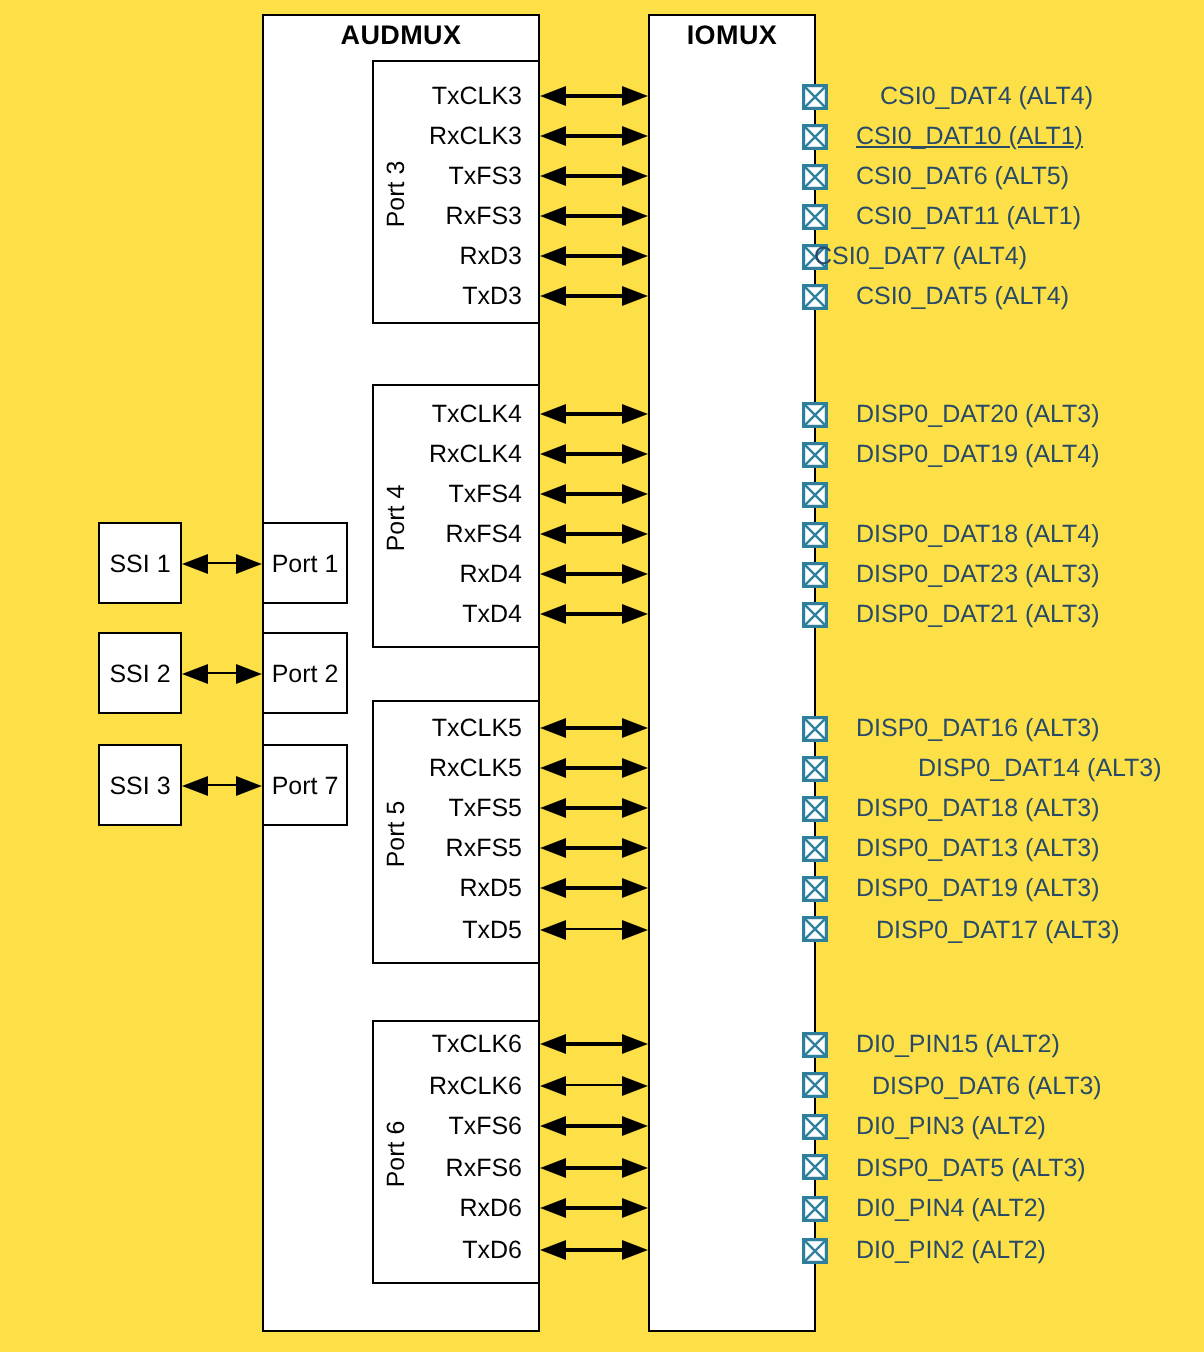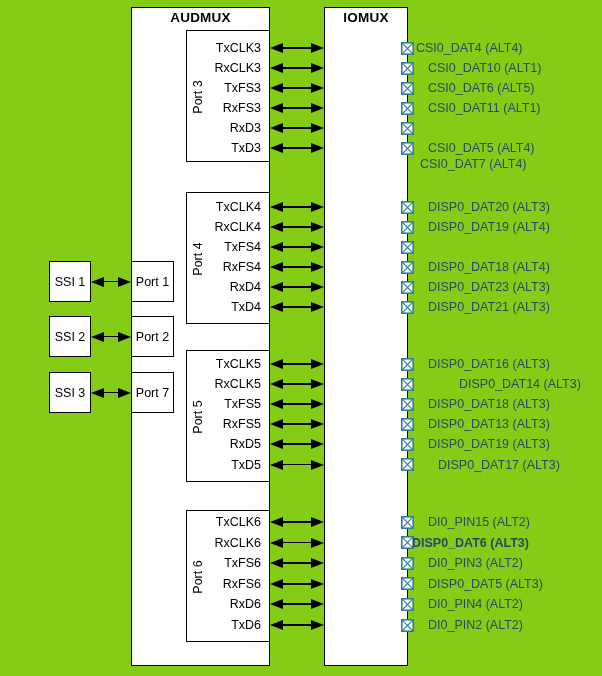--- a/index.html
+++ b/index.html
@@ -1,17 +1,17 @@
 <!DOCTYPE html>
 <html style="--padlabel: #274a68;"><head>
 <meta charset="utf-8">
 <style>
   html,body{margin:0;padding:0;background:#ffffff;}
   body{font-family:"Liberation Sans", sans-serif;}
-  #stage{position:relative;width:602px;height:676px;background:#84cc16;overflow:hidden;}
+  #stage{position:relative;width:602px;height:676px;background:#fde047;overflow:hidden;}
 
   .bigbox{position:absolute;border:1.6px solid #000;background:#fff;box-sizing:border-box;}
   .box-title{text-align:center;font-weight:bold;font-size:13.5px;color:#000;padding-top:2px;letter-spacing:0.2px;}
 
   .port-box{position:absolute;border:1.5px solid #000;background:#fff;box-sizing:border-box;}
   .port-name{position:absolute;font-size:12.5px;color:#000;white-space:nowrap;
              transform:translate(-50%,-50%) rotate(-90deg);}
 
   .signal-label{position:absolute;font-size:12.5px;color:#000;text-align:right;
                 white-space:nowrap;line-height:16px;}
@@ -48,30 +48,30 @@
       <div class="port-name" style="left: 11px; top: 66px;">Port 3</div>
     </div>
     <div class="signal-label" style="left: 190px; top: 40px; width: 71px; height: 16px; position: absolute;">TxCLK3</div>
     <div class="arrow" style="left: 270px; top: 43px; width: 54px; height: 10px; position: absolute;">
       <span class="shaft"></span>
     </div>
     <div class="pad" style="left: 401px; top: 41.5px; width: 13px; height: 13px; position: absolute;"><svg width="13" height="13" viewBox="0 0 13 13">
         <rect x="0.8" y="0.8" width="11.4" height="11.4" fill="#ffffff" stroke="#2d7f9d" stroke-width="1.6"></rect>
         <path d="M1.2 1.2 L11.8 11.8 M11.8 1.2 L1.2 11.8" stroke="#2d7f9d" stroke-width="1.2" fill="none"></path>
       </svg></div>
-    <div class="pad-label" style="left: 416px; top: 40px; position: absolute; text-align: right;">CSI0_DAT4 (ALT4)</div>
+    <div class="pad-label" style="left: 440px; top: 40px; position: absolute; text-align: right;">CSI0_DAT4 (ALT4)</div>
     <div class="signal-label" style="left: 190px; top: 60px; width: 71px; height: 16px; position: absolute;">RxCLK3</div>
     <div class="arrow" style="left: 270px; top: 63px; width: 54px; height: 10px; position: absolute;">
       <span class="shaft"></span>
     </div>
     <div class="pad" style="left: 401px; top: 61.5px; width: 13px; height: 13px; position: absolute;"><svg width="13" height="13" viewBox="0 0 13 13">
         <rect x="0.8" y="0.8" width="11.4" height="11.4" fill="#ffffff" stroke="#2d7f9d" stroke-width="1.6"></rect>
         <path d="M1.2 1.2 L11.8 11.8 M11.8 1.2 L1.2 11.8" stroke="#2d7f9d" stroke-width="1.2" fill="none"></path>
       </svg></div>
-    <div class="pad-label" style="left: 428px; top: 60px; position: absolute;">CSI0_DAT10 (ALT1)</div>
+    <div class="pad-label" style="left: 428px; top: 60px; position: absolute; text-decoration: underline;">CSI0_DAT10 (ALT1)</div>
     <div class="signal-label" style="left: 190px; top: 80px; width: 71px; height: 16px; position: absolute;">TxFS3</div>
     <div class="arrow" style="left: 270px; top: 83px; width: 54px; height: 10px; position: absolute;">
       <span class="shaft"></span>
     </div>
     <div class="pad" style="left: 401px; top: 81.5px; width: 13px; height: 13px; position: absolute;"><svg width="13" height="13" viewBox="0 0 13 13">
         <rect x="0.8" y="0.8" width="11.4" height="11.4" fill="#ffffff" stroke="#2d7f9d" stroke-width="1.6"></rect>
         <path d="M1.2 1.2 L11.8 11.8 M11.8 1.2 L1.2 11.8" stroke="#2d7f9d" stroke-width="1.2" fill="none"></path>
       </svg></div>
     <div class="pad-label" style="left: 428px; top: 80px; position: absolute;">CSI0_DAT6 (ALT5)</div>
     <div class="signal-label" style="left: 190px; top: 100px; width: 71px; height: 16px; position: absolute;">RxFS3</div>
@@ -84,21 +84,21 @@
       </svg></div>
     <div class="pad-label" style="left: 428px; top: 100px; position: absolute;">CSI0_DAT11 (ALT1)</div>
     <div class="signal-label" style="left: 190px; top: 120px; width: 71px; height: 16px; position: absolute;">RxD3</div>
     <div class="arrow" style="left: 270px; top: 123px; width: 54px; height: 10px; position: absolute;">
       <span class="shaft"></span>
     </div>
     <div class="pad" style="left: 401px; top: 121.5px; width: 13px; height: 13px; position: absolute;"><svg width="13" height="13" viewBox="0 0 13 13">
         <rect x="0.8" y="0.8" width="11.4" height="11.4" fill="#ffffff" stroke="#2d7f9d" stroke-width="1.6"></rect>
         <path d="M1.2 1.2 L11.8 11.8 M11.8 1.2 L1.2 11.8" stroke="#2d7f9d" stroke-width="1.2" fill="none"></path>
       </svg></div>
-    <div class="pad-label" style="left: 420px; top: 120px; position: absolute; margin-top: 36px;">CSI0_DAT7 (ALT4)</div>
+    <div class="pad-label" style="left: 407px; top: 120px; position: absolute;">CSI0_DAT7 (ALT4)</div>
     <div class="signal-label" style="left: 190px; top: 140px; width: 71px; height: 16px; position: absolute;">TxD3</div>
     <div class="arrow" style="left: 270px; top: 143px; width: 54px; height: 10px; position: absolute;">
       <span class="shaft"></span>
     </div>
     <div class="pad" style="left: 401px; top: 141.5px; width: 13px; height: 13px; position: absolute;"><svg width="13" height="13" viewBox="0 0 13 13">
         <rect x="0.8" y="0.8" width="11.4" height="11.4" fill="#ffffff" stroke="#2d7f9d" stroke-width="1.6"></rect>
         <path d="M1.2 1.2 L11.8 11.8 M11.8 1.2 L1.2 11.8" stroke="#2d7f9d" stroke-width="1.2" fill="none"></path>
       </svg></div>
     <div class="pad-label" style="left: 428px; top: 140px; position: absolute;">CSI0_DAT5 (ALT4)</div>
     <div class="port-box" style="left: 186px; top: 192px; width: 84px; height: 132px; position: absolute;">
@@ -227,21 +227,21 @@
       </svg></div>
     <div class="pad-label" style="left: 428px; top: 514px; position: absolute;">DI0_PIN15 (ALT2)</div>
     <div class="signal-label" style="left: 190px; top: 534.6px; width: 71px; height: 16px; position: absolute;">RxCLK6</div>
     <div class="arrow" style="left: 270px; top: 537.6px; width: 54px; height: 10px; position: absolute;">
       <span class="shaft"></span>
     </div>
     <div class="pad" style="left: 401px; top: 536.1px; width: 13px; height: 13px; position: absolute;"><svg width="13" height="13" viewBox="0 0 13 13">
         <rect x="0.8" y="0.8" width="11.4" height="11.4" fill="#ffffff" stroke="#2d7f9d" stroke-width="1.6"></rect>
         <path d="M1.2 1.2 L11.8 11.8 M11.8 1.2 L1.2 11.8" stroke="#2d7f9d" stroke-width="1.2" fill="none"></path>
       </svg></div>
-    <div class="pad-label" style="left: 412px; top: 534.6px; position: absolute; font-weight: bold;">DISP0_DAT6 (ALT3)</div>
+    <div class="pad-label" style="left: 436px; top: 534.6px; position: absolute;">DISP0_DAT6 (ALT3)</div>
     <div class="signal-label" style="left: 190px; top: 555.2px; width: 71px; height: 16px; position: absolute;">TxFS6</div>
     <div class="arrow" style="left: 270px; top: 558.2px; width: 54px; height: 10px; position: absolute;">
       <span class="shaft"></span>
     </div>
     <div class="pad" style="left: 401px; top: 556.7px; width: 13px; height: 13px; position: absolute;"><svg width="13" height="13" viewBox="0 0 13 13">
         <rect x="0.8" y="0.8" width="11.4" height="11.4" fill="#ffffff" stroke="#2d7f9d" stroke-width="1.6"></rect>
         <path d="M1.2 1.2 L11.8 11.8 M11.8 1.2 L1.2 11.8" stroke="#2d7f9d" stroke-width="1.2" fill="none"></path>
       </svg></div>
     <div class="pad-label" style="left: 428px; top: 555.2px; position: absolute;">DI0_PIN3 (ALT2)</div>
     <div class="signal-label" style="left: 190px; top: 575.8px; width: 71px; height: 16px; position: absolute;">RxFS6</div>

